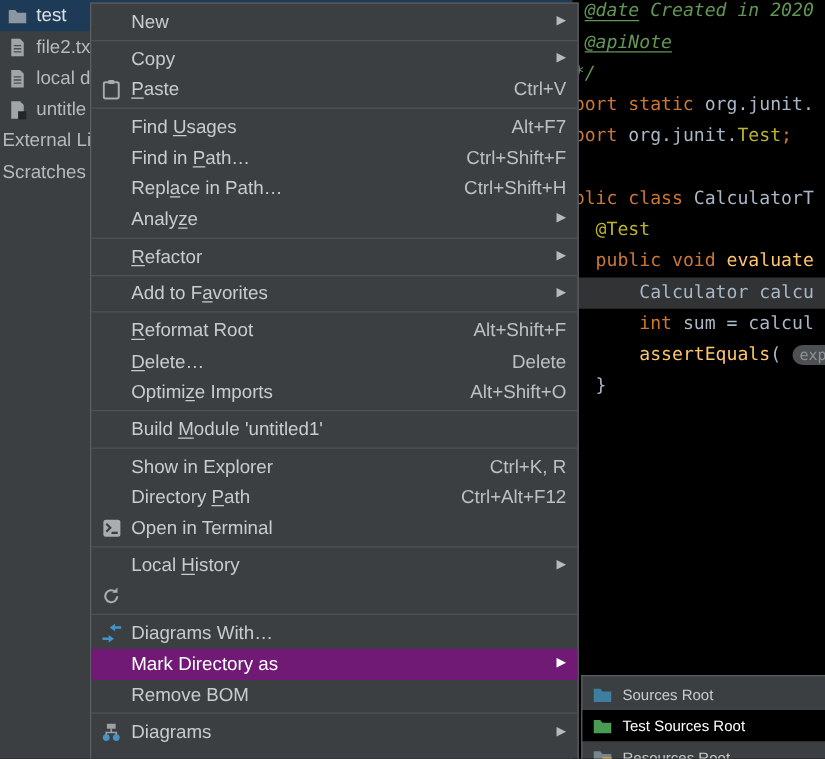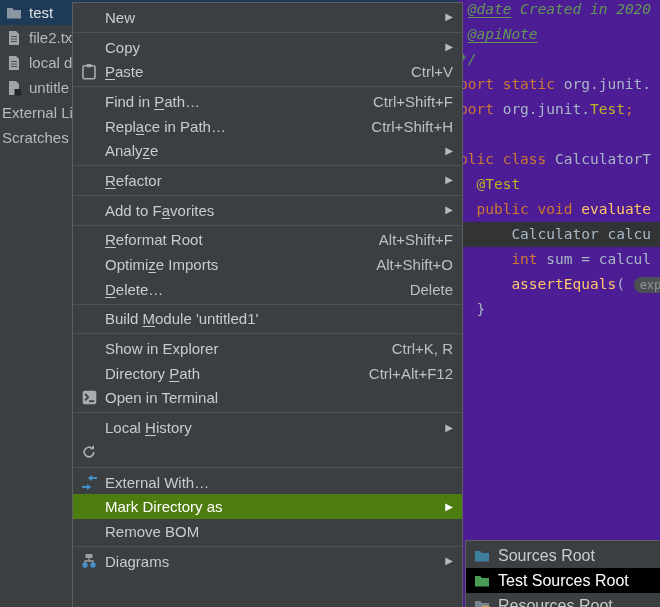--- a/index.html
+++ b/index.html
@@ -8,21 +8,21 @@
 
   
   .sidebar{position:absolute;left:0;top:0;width:458px;height:607px;background:#3C3F41;}
   .tree-row{position:absolute;left:0;width:100%;height:25px;display:flex;align-items:center;
             color:#B7BABC;font-size:15px;cursor:default;}
   .tree-row.selected{background:#1D3A57;color:#DCE0E3;}
   .tree-row .ticon{width:16px;height:16px;margin:0 7px 0 6px;flex:0 0 16px;display:flex;align-items:center;}
   .tree-row.noicon{padding-left:2px;}
 
   
-  .editor{position:absolute;left:458px;top:0;width:202px;height:607px;background:#4c1d95;overflow:hidden;}
+  .editor{position:absolute;left:458px;top:0;width:202px;height:607px;background:#000000;overflow:hidden;}
   .caret-line{position:absolute;left:0;top:222px;width:100%;height:25px;background:#313335;}
   .code{position:absolute;left:1px;top:-3px;font-family:"DejaVu Sans Mono",monospace;
         font-size:14.5px;line-height:25px;white-space:pre;}
   .code-line{height:25px;}
   .tk-kw{color:#CC7832}
   .tk-plain{color:#A9B7C6}
   .tk-doc{color:#629755;font-style:italic}
   .tk-doctag{color:#629755;font-style:italic;text-decoration:underline;text-underline-offset:3px;}
   .tk-ann{color:#BBB529}
   .tk-method{color:#FFC66B}
@@ -33,28 +33,28 @@
   
   .menu{position:absolute;left:72px;top:2px;width:391px;height:640px;background:#3C3F41;
         border:1px solid #5C5F61;box-sizing:border-box;padding-top:2px;z-index:5;}
   .menu-item{height:24.7px;display:flex;align-items:center;position:relative;
              padding:0 9px 0 32px;color:#C9CCCE;font-size:15px;cursor:default;gap:37px;}
   .menu-item .micon{position:absolute;left:7px;top:50%;transform:translateY(-50%);
                     width:18px;height:18px;display:flex;align-items:center;justify-content:center;}
   .menu-item .mlabel u,.menu-item .mlabel .mn{text-decoration:underline;text-underline-offset:2px;}
   .menu-item .shortcut{margin-left:auto;color:#BDC0C2;}
   .menu-item .arrow{margin-left:auto;color:#B6BABC;font-size:10px;line-height:1;}
-  .menu-item.selected{background:#4d7c0f;color:#FFFFFF;}
+  .menu-item.selected{background:#701a75;color:#FFFFFF;}
   .menu-item.selected .arrow{color:#FFFFFF;}
   .menu-sep{height:1px;background:#515151;margin:2px 0;}
 
   
   .submenu{position:absolute;left:465px;top:540px;width:196px;height:80px;background:#3C3F41;
            border:1px solid #5C5F61;border-right:none;box-sizing:border-box;padding-top:2px;z-index:6;}
-  .sub-item{height:25px;display:flex;align-items:center;color:#C9CCCE;font-size:16px;cursor:default;}
+  .sub-item{height:25px;display:flex;align-items:center;color:#C9CCCE;font-size:12px;cursor:default;}
   .sub-item .sicon{width:16px;height:16px;margin:0 8px 0 8px;flex:0 0 16px;display:flex;align-items:center;}
   .sub-item.selected{background:#000000;color:#FFFFFF;}
 </style>
 </head>
 <body>
 
 <div class="app">
   <div class="sidebar" id="sidebar">
       <div class="tree-row selected" style="top: 0px;">
         <span class="ticon">
@@ -121,20 +121,24 @@
           <svg width="14" height="17" viewBox="0 0 14 16">
             <rect x="1" y="2.2" width="12" height="13" rx="1.5" fill="none" stroke="#A9ADB0" stroke-width="1.6"></rect>
             <rect x="4.5" y="0.5" width="5" height="3.2" rx="1" fill="#A9ADB0"></rect>
           </svg>
         </span>
         <span class="mlabel"><span class="mn">P</span><span>aste</span></span>
         <span class="shortcut">Ctrl+V</span>
       </div>
       <div class="menu-sep"></div>
       <div class="menu-item">
+        <span class="mlabel"><span>Find </span><span class="mn">U</span><span>sages</span></span>
+        <span class="shortcut">Alt+F7</span>
+      </div>
+      <div class="menu-item">
         <span class="mlabel"><span>Find in </span><span class="mn">P</span><span>ath…</span></span>
         <span class="shortcut">Ctrl+Shift+F</span>
       </div>
       <div class="menu-item">
         <span class="mlabel"><span>Repl</span><span class="mn">a</span><span>ce in Path…</span></span>
         <span class="shortcut">Ctrl+Shift+H</span>
       </div>
       <div class="menu-item">
         <span class="mlabel"><span>Analy</span><span class="mn">z</span><span>e</span></span>
         <span class="arrow">▶</span>
@@ -148,26 +152,26 @@
       <div class="menu-item">
         <span class="mlabel"><span>Add to F</span><span class="mn">a</span><span>vorites</span></span>
         <span class="arrow">▶</span>
       </div>
       <div class="menu-sep"></div>
       <div class="menu-item">
         <span class="mlabel"><span class="mn">R</span><span>eformat Root</span></span>
         <span class="shortcut">Alt+Shift+F</span>
       </div>
       <div class="menu-item">
+        <span class="mlabel"><span class="mn">D</span><span>elete…</span></span>
+        <span class="shortcut">Delete</span>
+      </div>
+      <div class="menu-item">
         <span class="mlabel"><span>Optimi</span><span class="mn">z</span><span>e Imports</span></span>
         <span class="shortcut">Alt+Shift+O</span>
-      </div>
-      <div class="menu-item">
-        <span class="mlabel"><span class="mn">D</span><span>elete…</span></span>
-        <span class="shortcut">Delete</span>
       </div>
       <div class="menu-sep"></div>
       <div class="menu-item">
         <span class="mlabel"><span>Build </span><span class="mn">M</span><span>odule 'untitled1'</span></span>
       </div>
       <div class="menu-sep"></div>
       <div class="menu-item">
         <span class="mlabel"><span>Show in Explorer</span></span>
         <span class="shortcut">Ctrl+K, R</span>
       </div>
@@ -201,21 +205,21 @@
       <div class="menu-sep"></div>
       <div class="menu-item">
         <span class="micon">
           <svg width="17" height="17" viewBox="0 0 16 16">
             <path d="M1 12.2 h5" stroke="#4393C9" stroke-width="1.8"></path>
             <path d="M5.6 9.4 L9.6 12.2 L5.6 15 z" fill="#4393C9"></path>
             <path d="M15 3.8 h-5" stroke="#4393C9" stroke-width="1.8"></path>
             <path d="M10.4 1 L6.4 3.8 L10.4 6.6 z" fill="#4393C9"></path>
           </svg>
         </span>
-        <span class="mlabel"><span>External With…</span></span>
+        <span class="mlabel"><span>Diagrams With…</span></span>
       </div>
       <div class="menu-item selected">
         <span class="mlabel"><span>Mark Directory as</span></span>
         <span class="arrow">▶</span>
       </div>
       <div class="menu-item">
         <span class="mlabel"><span>Remove BOM</span></span>
       </div>
       <div class="menu-sep"></div>
       <div class="menu-item">

